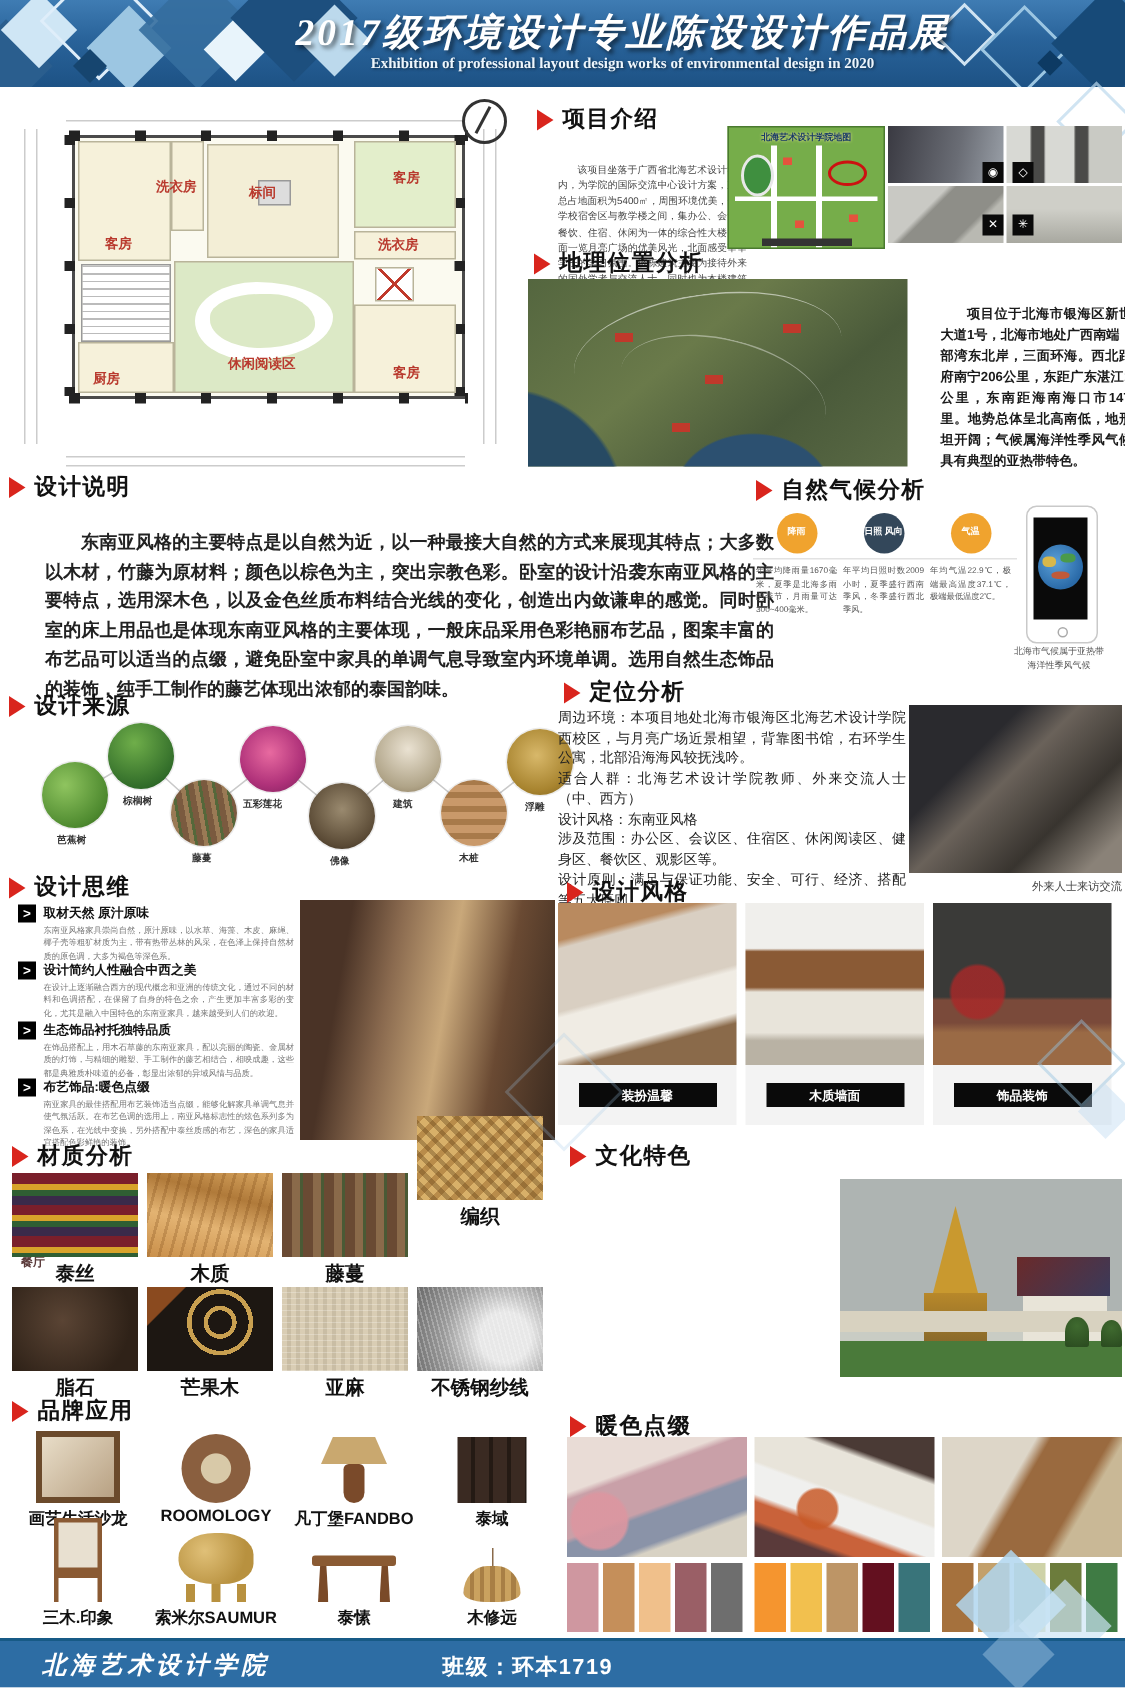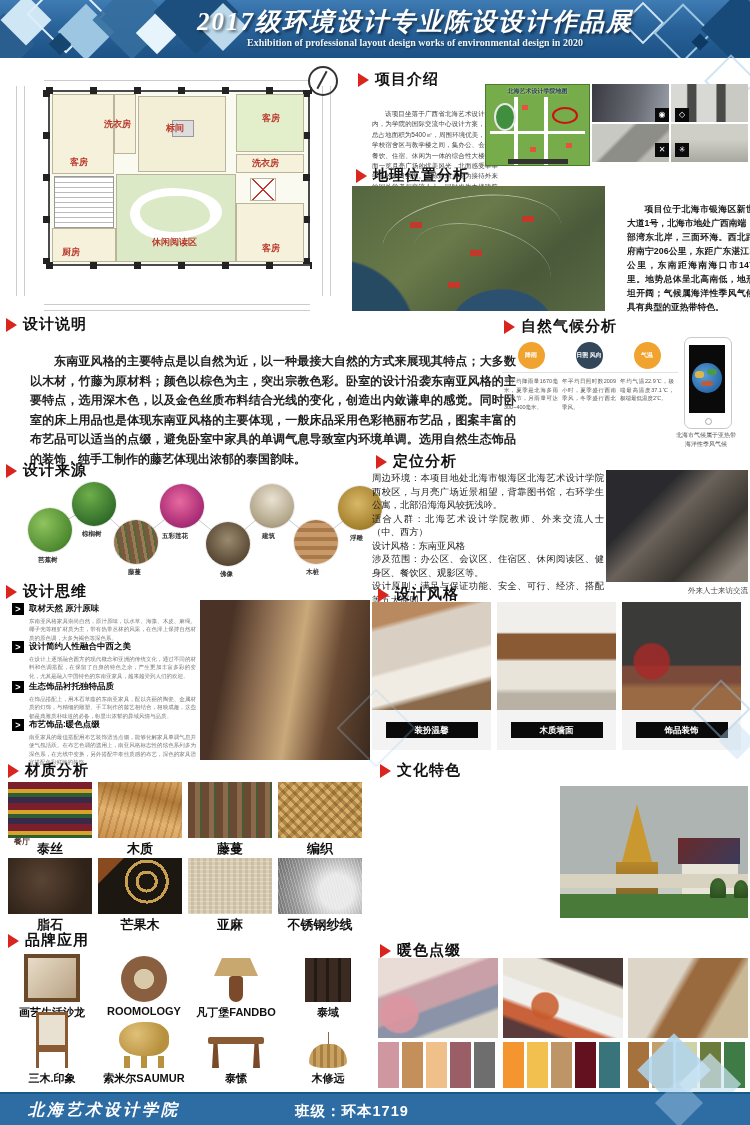--- a/index.html
+++ b/index.html
@@ -355,21 +355,21 @@
     <div class="lb">泰丝</div>
     </div>
   <div class="mat" style="left:98px;top:782px">
     <div class="img m-wood"></div>
     <div class="lb">木质</div>
     </div>
   <div class="mat" style="left:188px;top:782px">
     <div class="img m-vine"></div>
     <div class="lb">藤蔓</div>
     </div>
-  <div class="mat" style="left:278px;top:782px">
+  <div class="mat" style="left:278px;top:744px">
     <div class="img m-weave"></div>
     <div class="lb">编织</div>
     </div>
   <div class="mat" style="left:8px;top:858px">
     <div class="img m-stone"></div>
     <div class="lb">脂石</div>
     </div>
   <div class="mat" style="left:98px;top:858px">
     <div class="img m-mango"></div>
     <div class="lb">芒果木</div>

